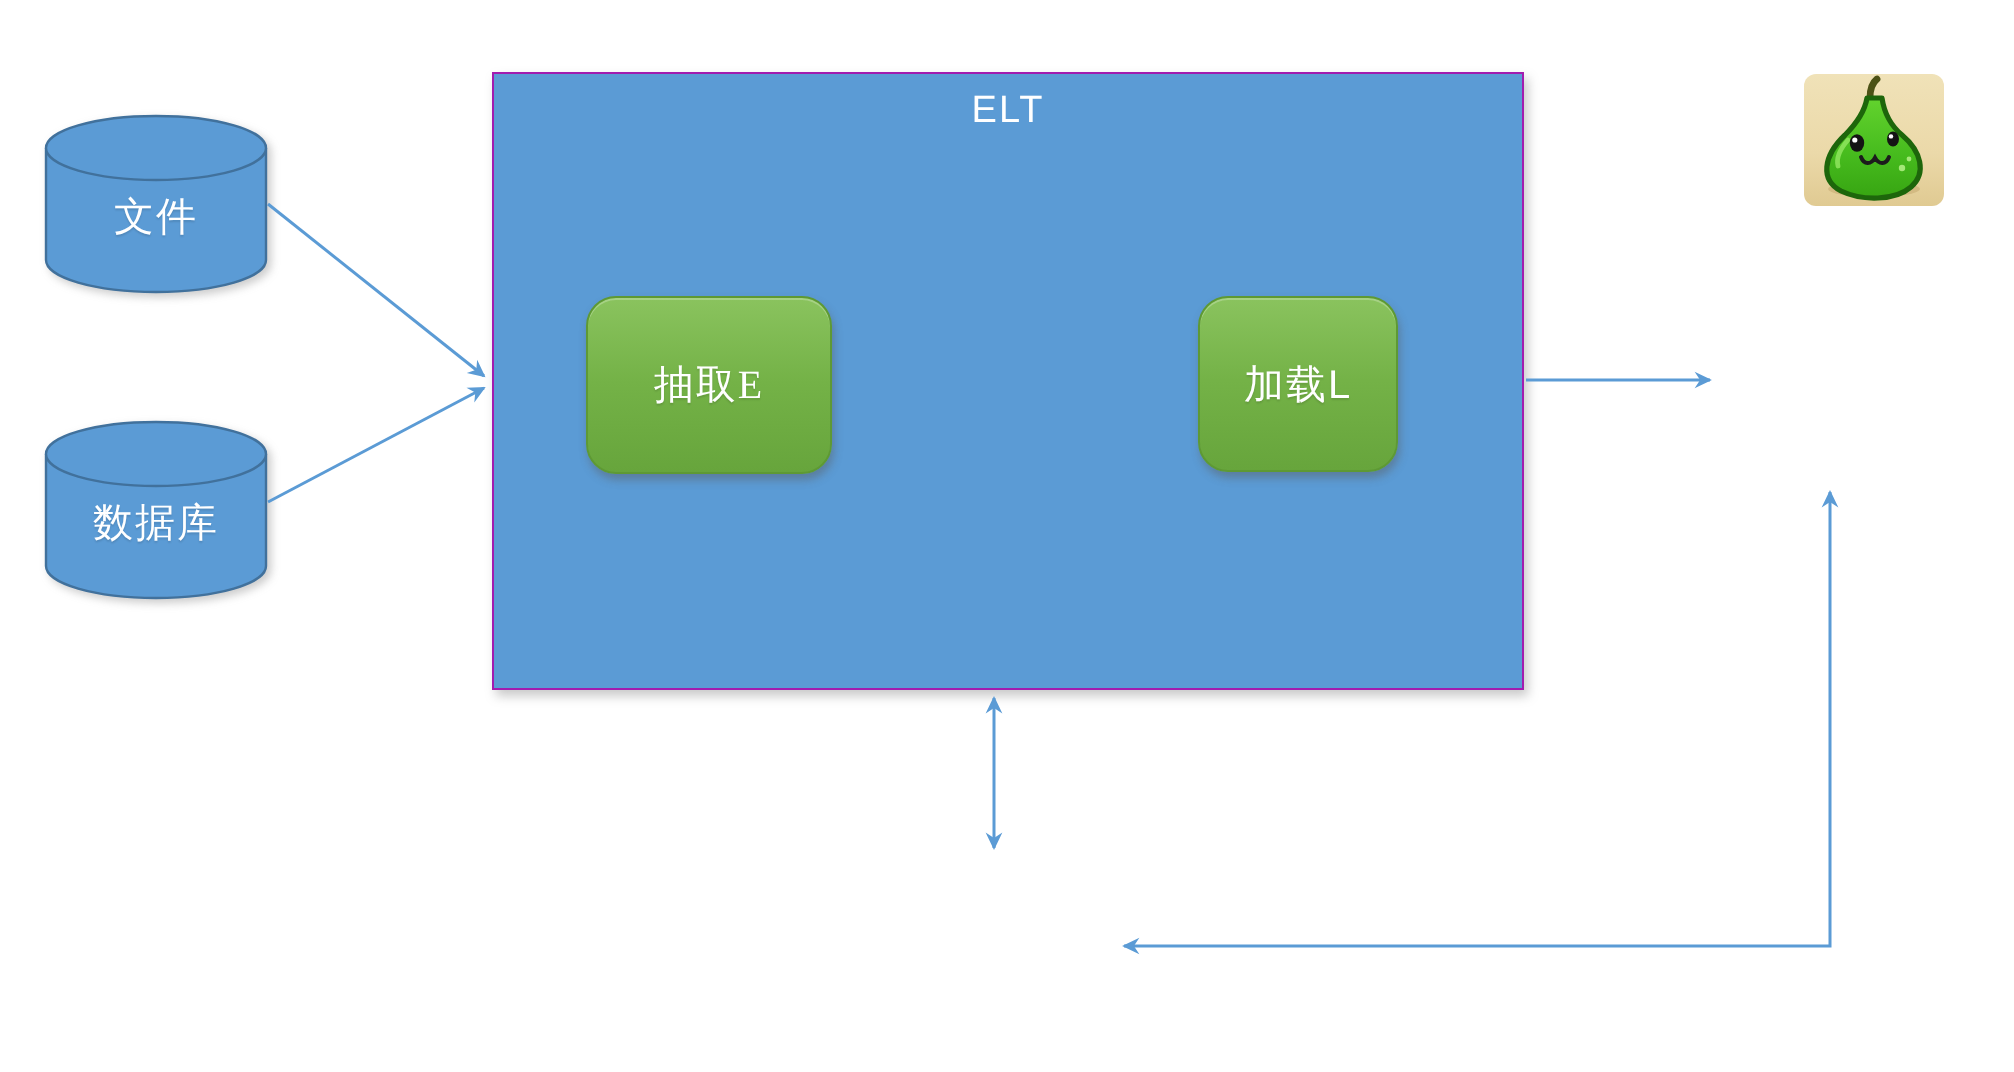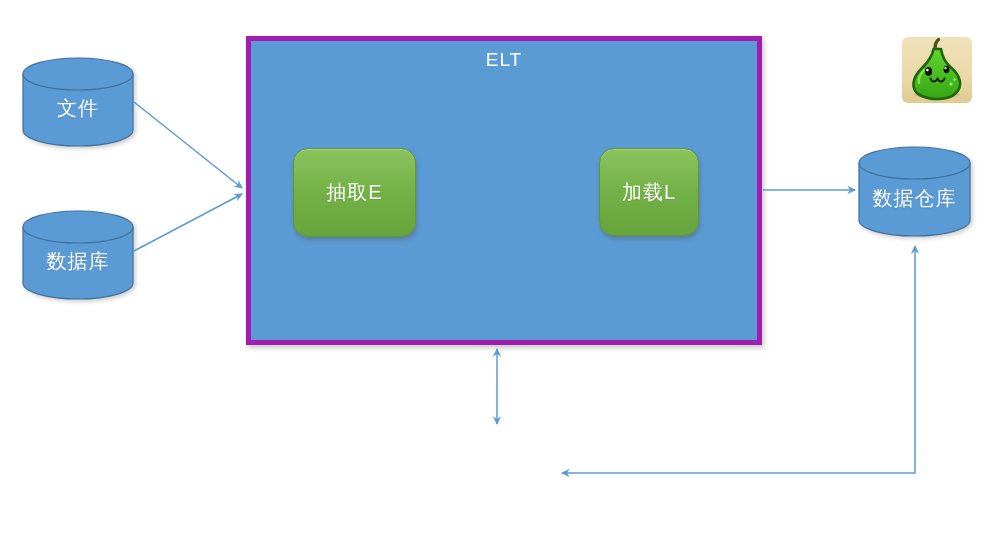--- a/index.html
+++ b/index.html
@@ -44,21 +44,21 @@
     display: flex; align-items: center; justify-content: center;
     padding-top: 12px;
   }
 
   
   .elt-box {
     position: absolute;
     left: 246px; top: 36px;
     width: 516px; height: 309px;
     background: #5b9bd5;
-    border: 5px solid #a21caf;
+    border: 1px solid #a21caf;
     box-shadow: 2px 3px 5px rgba(120,120,120,0.4);
     z-index: 1;
   }
   .elt-box .elt-title {
     position: absolute;
     left: 0; right: 0; top: 8px;
     text-align: center;
     color: #ffffff;
     font-size: 19px;
     letter-spacing: 1px;
@@ -67,21 +67,21 @@
   
   .process-box {
     position: absolute;
     background: linear-gradient(180deg, #8ac35e 0%, #74b247 48%, #67a53c 100%);
     border: 1px solid #5e9934;
     border-radius: 15px;
     box-shadow: 1px 3px 4px rgba(90,90,90,0.45), inset 0 1px 0 rgba(255,255,255,0.25);
     display: flex; align-items: center; justify-content: center;
     z-index: 2;
   }
-  .box-extract  { left: 293px; top: 148px; width: 123px; height: 89px; }
+  .box-extract  { left: 293px; top: 148px; width: 123px; height: 89px; font-family: Liberation Serif, serif; }
   .box-load     { left: 599px; top: 148px; width: 100px; height: 88px; }
   .box-transform{ left: 440px; top: 428px; width: 119px; height: 90px; }
 
   
   .cyl-file      { left: 22px;  top: 57px;  width: 112px; height: 90px; }
   .cyl-database  { left: 22px;  top: 210px; width: 112px; height: 90px; }
   .cyl-warehouse { left: 858px; top: 146px; width: 113px; height: 92px; }
 
   
   .mascot {
@@ -130,27 +130,20 @@
   </div>
 
   <div class="process-box box-extract">
     <span class="shape-label">抽取E</span>
   </div>
 
   <div class="process-box box-load">
     <span class="shape-label">加载L</span>
   </div>
 
-  <div class="cylinder cyl-warehouse">
-    <svg width="113" height="92" viewBox="0 0 113 92">
-      <path d="M1,17 L1,74 A55.5,16 0 0 0 112,74 L112,17" fill="#5b9bd5" stroke="#41719c" stroke-width="1.2"></path>
-      <ellipse cx="56.5" cy="17" rx="55.5" ry="16" fill="#5b9bd5" stroke="#41719c" stroke-width="1.2"></ellipse>
-    </svg>
-    <span class="shape-label">数据仓库</span>
-  </div>
 
 
   <div class="mascot">
     <svg width="70" height="66" viewBox="0 0 70 66" xmlns="http://www.w3.org/2000/svg">
       <defs>
         <linearGradient id="pearBg" x1="0" y1="0" x2="0" y2="1">
           <stop offset="0" stop-color="#f0e2b8"></stop>
           <stop offset="0.6" stop-color="#ebd9a9"></stop>
           <stop offset="1" stop-color="#e0ca92"></stop>
         </linearGradient>

